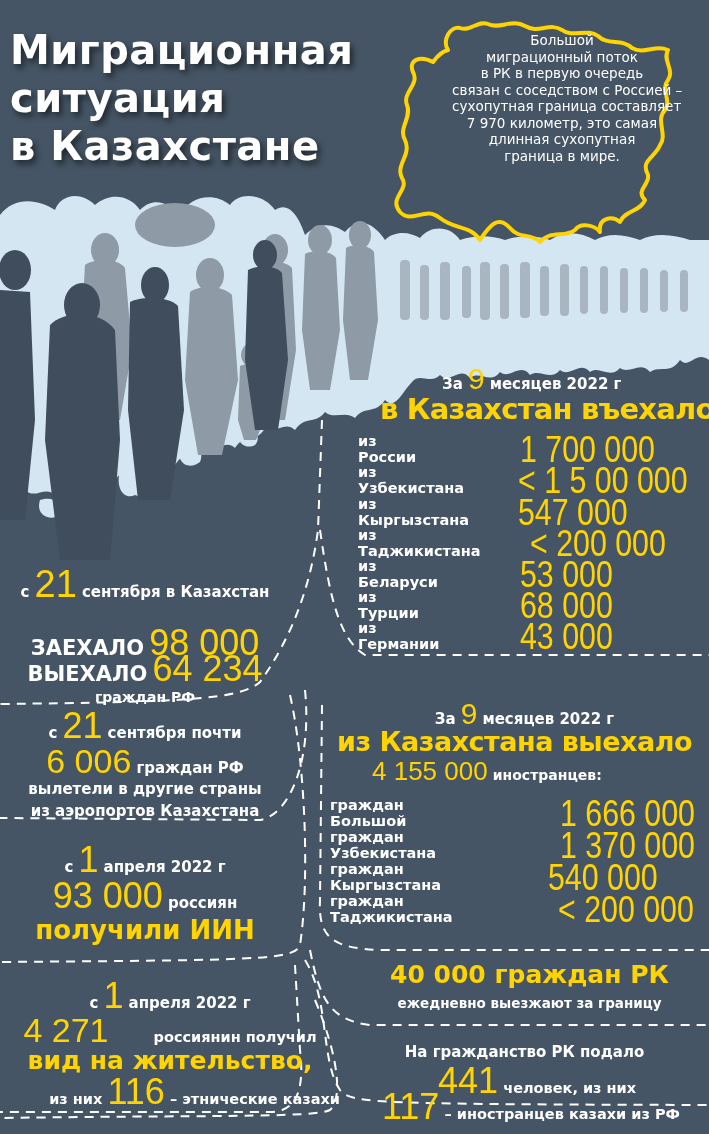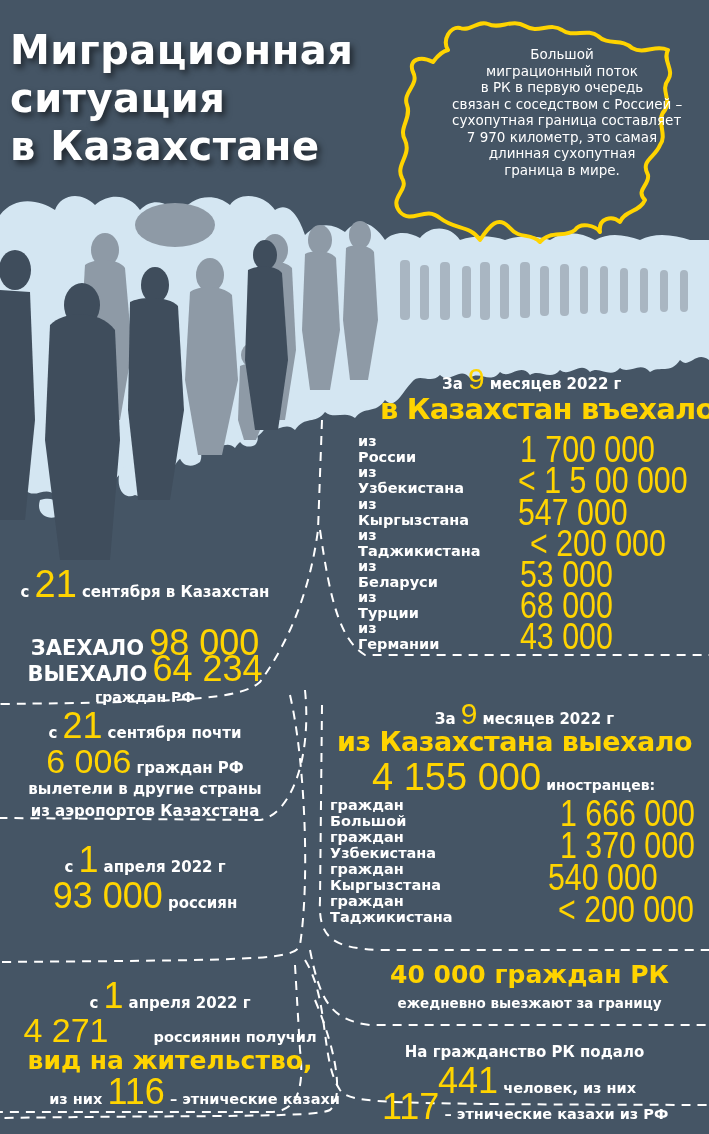--- a/index.html
+++ b/index.html
@@ -3,21 +3,21 @@
 <meta charset="utf-8">
 <style>
   * { margin: 0; padding: 0; box-sizing: border-box; }
   html, body { width: 709px; height: 1134px; background: #455565; overflow: hidden; }
   body { position: relative; font-family: "DejaVu Sans", sans-serif; color: #ffffff; }
   .abs { position: absolute; }
 
   #title { left: 10px; top: 26px; font-family: "DejaVu Sans", sans-serif; font-weight: bold; font-size: 40px; line-height: 48px; color: #fff; text-shadow: 3px 4px 6px rgba(0,0,0,0.55); letter-spacing: 0.5px; }
   #title div { white-space: nowrap; }
 
-  #border-note { left: 452px; top: 46px; width: 220px; text-align: center; font-size: 13.5px; line-height: 16.5px; color: #fff; }
+  #border-note { left: 452px; top: 32px; width: 220px; text-align: center; font-size: 13.5px; line-height: 16.5px; color: #fff; }
   #border-note div { white-space: nowrap; }
 
   .crowd-svg { position: absolute; left: 0; top: 0; }
 
   .line { position: absolute; white-space: nowrap; }
   .lbl { font-size: 15px; font-weight: bold; color: #fff; }
   .in-row { position: absolute; left: 358px; height: 31px; }
   .in-row .lbl { position: absolute; left: 0; bottom: 2px; font-size: 14.5px; }
   .in-row .val { position: absolute; bottom: -4px; font-family: "Liberation Sans", sans-serif; font-size: 37px; color: #ffd400; white-space: nowrap; transform: scaleX(0.82); transform-origin: left bottom; }
 
@@ -187,20 +187,21 @@
 <div class="abs ctr" style="left:0; top:842px; width:290px;">
   <div style="height:36px; line-height:36px;">
     <span class="bl" style="font-size:15px;">с</span>
     <span style="font-family:'Liberation Sans',sans-serif; font-size:36px; color:#ffd400;">1</span>
     <span class="bl" style="font-size:15px;">апреля  2022 г</span>
   </div>
   <div style="height:36px; line-height:36px;">
     <span style="font-family:'Liberation Sans',sans-serif; font-size:36px; color:#ffd400;">93 000</span>
     <span class="bl" style="font-size:15px;">россиян</span>
   </div>
+  <div style="font-size:26px; font-weight:bold; color:#ffd400; line-height:32px;">получили ИИН</div>
 </div>
 
 <div class="abs ctr" style="left:0; top:978px; width:340px;">
   <div style="height:36px; line-height:36px;">
     <span class="bl" style="font-size:15px;">с</span>
     <span style="font-family:'Liberation Sans',sans-serif; font-size:36px; color:#ffd400;">1</span>
     <span class="bl" style="font-size:15px;">апреля  2022 г</span>
   </div>
   <div style="height:32px; line-height:32px;">
     <span style="font-family:'Liberation Sans',sans-serif; font-size:34px; color:#ffd400;">4 271</span>
@@ -215,21 +216,21 @@
 </div>
 
 <div class="abs" style="left:0;top:0;">
   <div class="line ctr" style="left:340px; top:697px; width:369px;">
     <span class="bl" style="font-size:15px;">За</span>
     <span style="font-family:'Liberation Sans',sans-serif; font-size:30px; color:#ffd400;">9</span>
     <span class="bl" style="font-size:15px;">месяцев 2022 г</span>
   </div>
   <div class="line" style="left:337px; top:726px; font-size:27px; font-weight:bold; color:#ffd400; letter-spacing:-0.5px;">из Казахстана выехало</div>
   <div class="line" style="left:372px; top:756px;">
-    <span style="font-family:'Liberation Sans',sans-serif; font-size:38px; color:#ffd400;text-align:center;">4 155 000</span>
+    <span style="font-family:'Liberation Sans',sans-serif; font-size:26px; color:#ffd400;text-align:center;">4 155 000</span>
     <span class="bl" style="font-size:14px;">иностранцев:</span>
   </div>
 
   <div class="in-row" style="left:330px; top:800px;">
     <span class="lbl">граждан Большой</span>
     <span class="val" style="left:230px;">1 666 000</span>
   </div>
   <div class="in-row" style="left:330px; top:832px;">
     <span class="lbl">граждан Узбекистана</span>
     <span class="val" style="left:230px;">1 370 000</span>
@@ -250,15 +251,15 @@
 </div>
 
 <div class="abs" style="left:340px; top:1040px; width:369px;">
   <div class="ctr bl" style="font-size:15px; line-height:24px;">На гражданство РК подало</div>
   <div class="line" style="left:98px; top:20px;">
     <span style="font-family:'Liberation Sans',sans-serif; font-size:36px; color:#ffd400;">441</span>
     <span class="bl" style="font-size:14.5px;">человек, из них</span>
   </div>
   <div class="line" style="left:42px; top:46px;">
     <span style="font-family:'Liberation Sans',sans-serif; font-size:36px; color:#ffd400;">117</span>
-    <span class="bl" style="font-size:14.5px;">– этнические казахи из РФ</span>
+    <span class="bl" style="font-size:14.5px;">– иностранцев казахи из РФ</span>
   </div>
 </div>
 
 </body></html>

